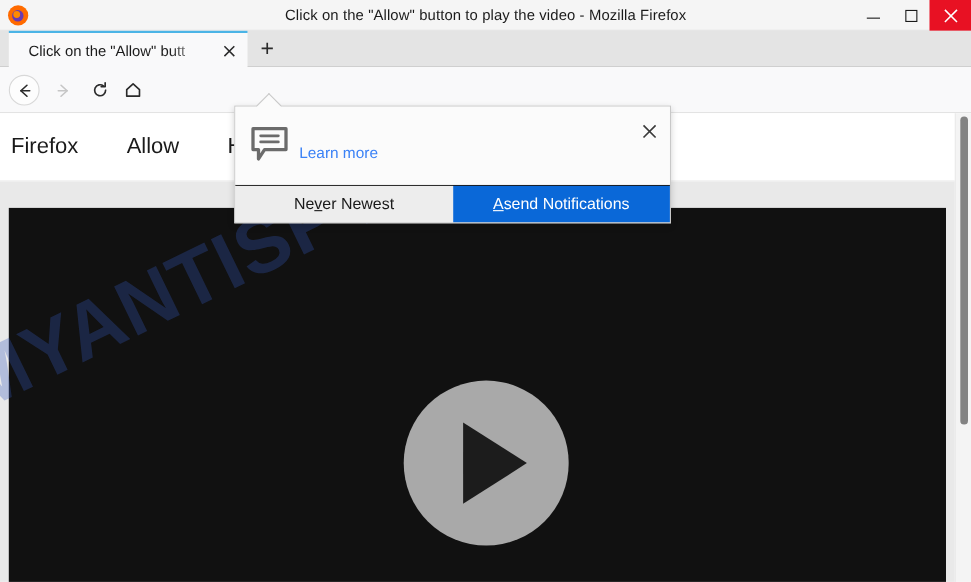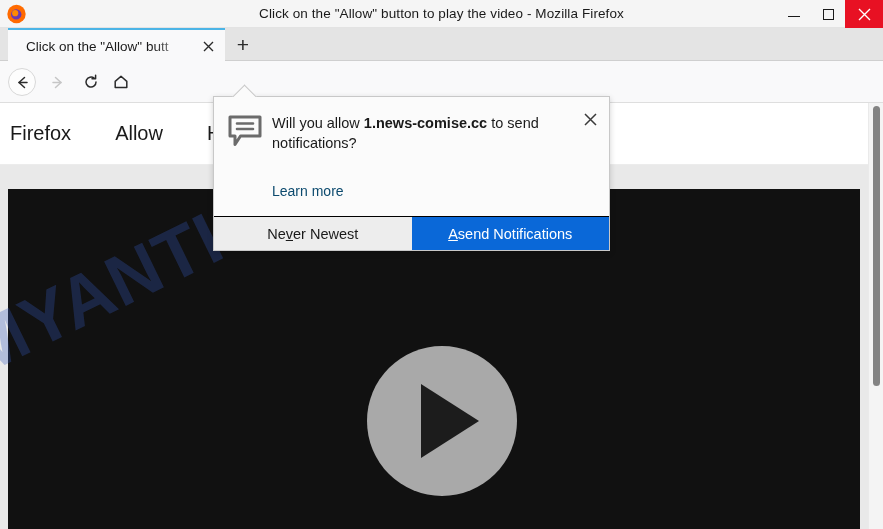--- a/index.html
+++ b/index.html
@@ -255,22 +255,22 @@
     background: #fbfbfb;
   }
   .dh-icon { width: 40px; flex: 0 0 40px; padding-top: 2px; }
   .dh-text { flex: 1; padding-left: 4px; padding-right: 18px; }
   .dh-q {
     font-size: 14.5px; color: #1a1a1a; line-height: 20px;
   }
   .dh-q b { font-weight: 700; }
   .dh-learn {
     display:inline-block;
-    margin-top: 30px;
-    font-size: 14px; color: #0c4a6e;
+    margin-top: 18px;
+    font-size: 14px; color: #3b82f6;
     text-decoration: none;
     text-align: center;
   }
   .dh-close {
     position: absolute; right: 10px; top: 13px;
     width: 18px; height: 18px;
     display:flex;align-items:center;justify-content:center;
     font-size: 15px; color: #3a3a3a;
   }
   .dh-actions {
@@ -463,21 +463,20 @@
   <div class="doorhanger">
     <div class="dh-arrow"></div>
     <div class="dh-body">
       <div class="dh-icon">
         <svg width="34" height="32" viewBox="0 0 34 32">
           <path d="M2 2 H32 V21 H12.5 L7 29.5 V21 H2 Z" fill="none" stroke="#6b6b6b" stroke-width="3" stroke-linejoin="round"></path>
           <path d="M9 8.5 H25 M9 14 H25" stroke="#6b6b6b" stroke-width="2.6" stroke-linecap="round"></path>
         </svg>
       </div>
       <div class="dh-text">
-        <div class="dh-q"><span>Will you allow </span><b>1.news-comise.cc</b><span> to send notifications?</span></div>
         <a class="dh-learn" href="#">Learn more</a>
       </div>
       <div class="dh-close">
         <svg width="13" height="13" viewBox="0 0 13 13">
           <path d="M1 1 L12 12 M12 1 L1 12" stroke="#3a3a3a" stroke-width="1.5"></path>
         </svg>
       </div>
     </div>
     <div class="dh-actions">
       <div class="dh-btn secondary">

